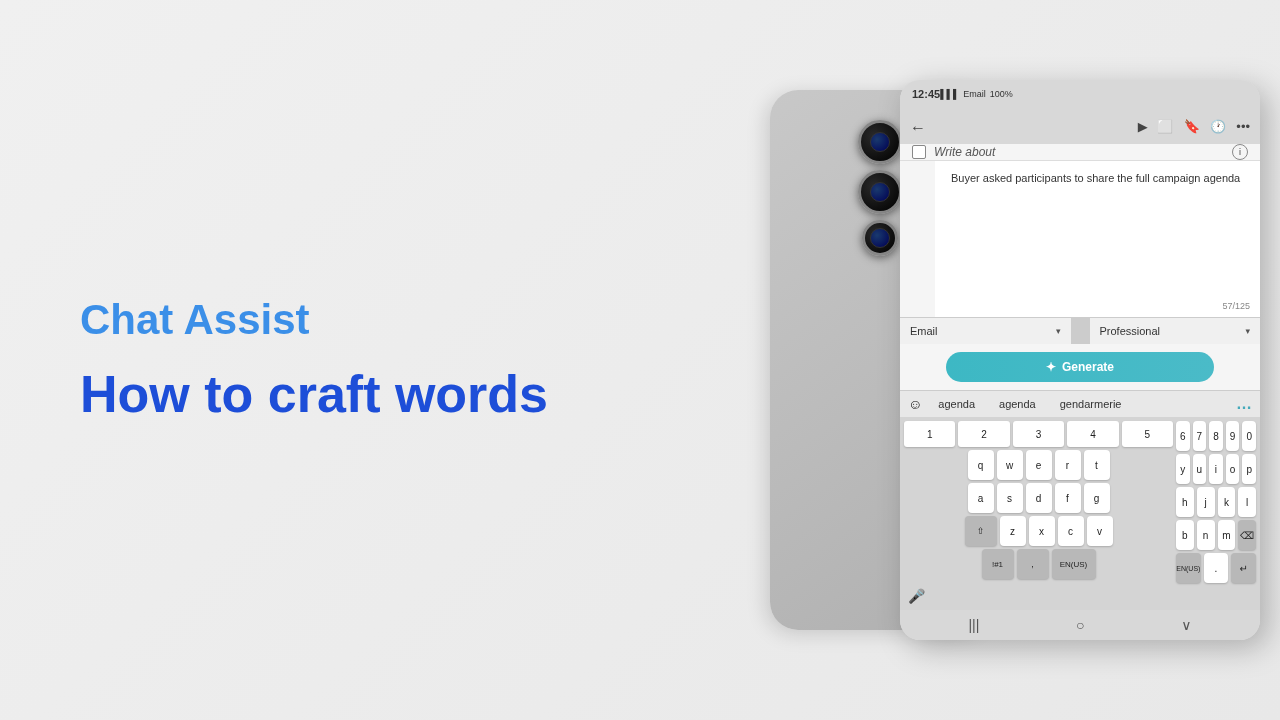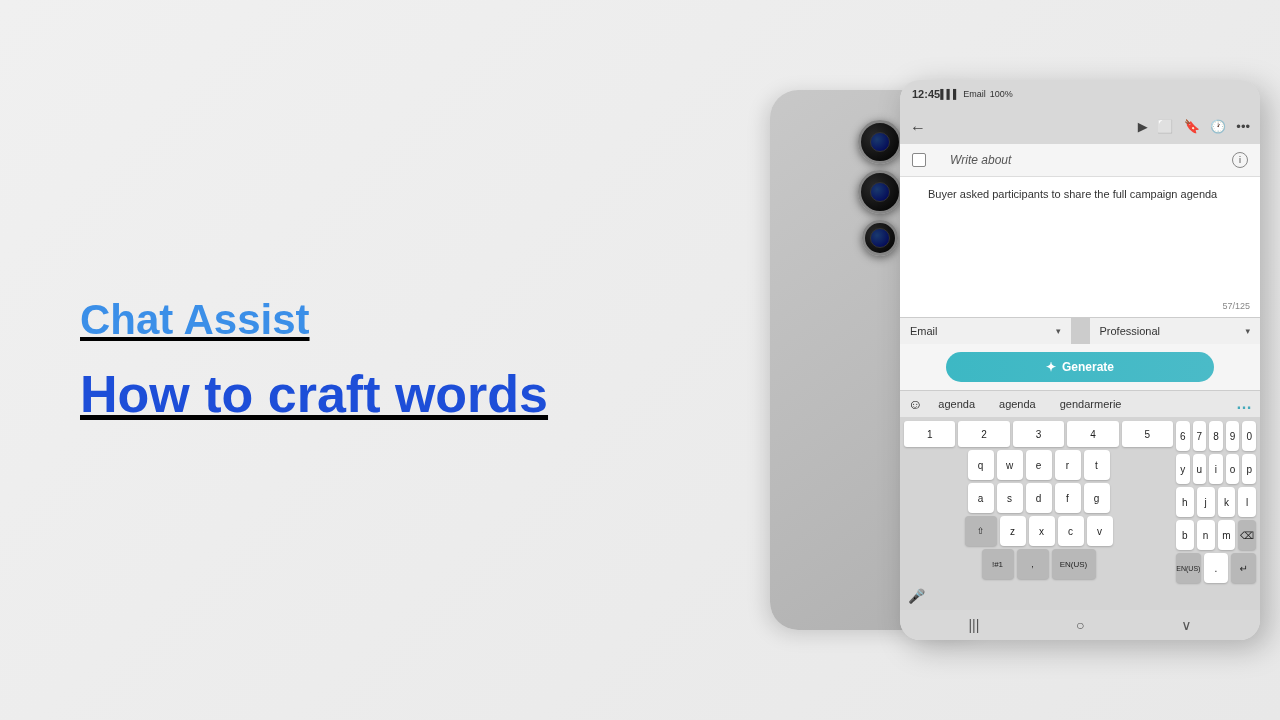--- a/index.html
+++ b/index.html
@@ -14,21 +14,20 @@
     }
 
     
     .left-panel {
       flex: 1;
       padding: 60px 60px 60px 80px;
       display: flex;
       flex-direction: column;
       justify-content: center;
       gap: 20px;
-      text-decoration: underline;
     }
 
     .chat-assist-title {
       font-size: 42px;
       font-weight: 600;
       color: #3b8fe8;
       line-height: 1.2;
     }
 
     .subtitle {
@@ -174,24 +173,24 @@
       background: #f5f5f5;
       display: flex;
       flex-direction: column;
       overflow: hidden;
     }
 
     
     .write-about-bar {
       display: flex;
       align-items: center;
-      padding: 8px 12px;
+      padding: 0 12px;
       background: #f5f5f5;
       border-bottom: 1px solid #ddd;
-      gap: 24px;
+      gap: 8px;
       flex-shrink: 0;
       text-align: right;
     }
 
     .write-about-checkbox {
       width: 14px;
       height: 14px;
       border: 1.5px solid #888;
       border-radius: 2px;
       background: white;
@@ -214,23 +213,24 @@
       justify-content: center;
       font-size: 9px;
       color: #888;
       font-weight: bold;
     }
 
     
     .text-input-area {
       flex: 1;
       background: white;
-      padding: 10px 28px;
+      padding: 10px 16px;
       position: relative;
       min-height: 80px;
+      margin-left: 35px;
     }
 
     .text-content {
       font-size: 11px;
       color: #333;
       line-height: 1.4;
     }
 
     .char-count {
       position: absolute;

